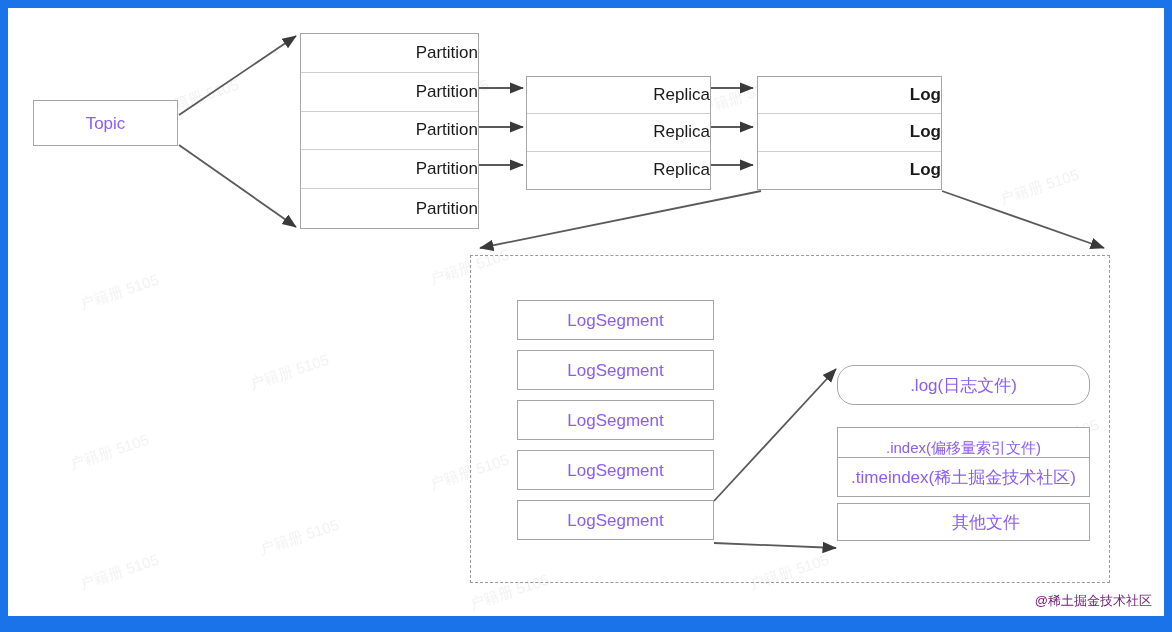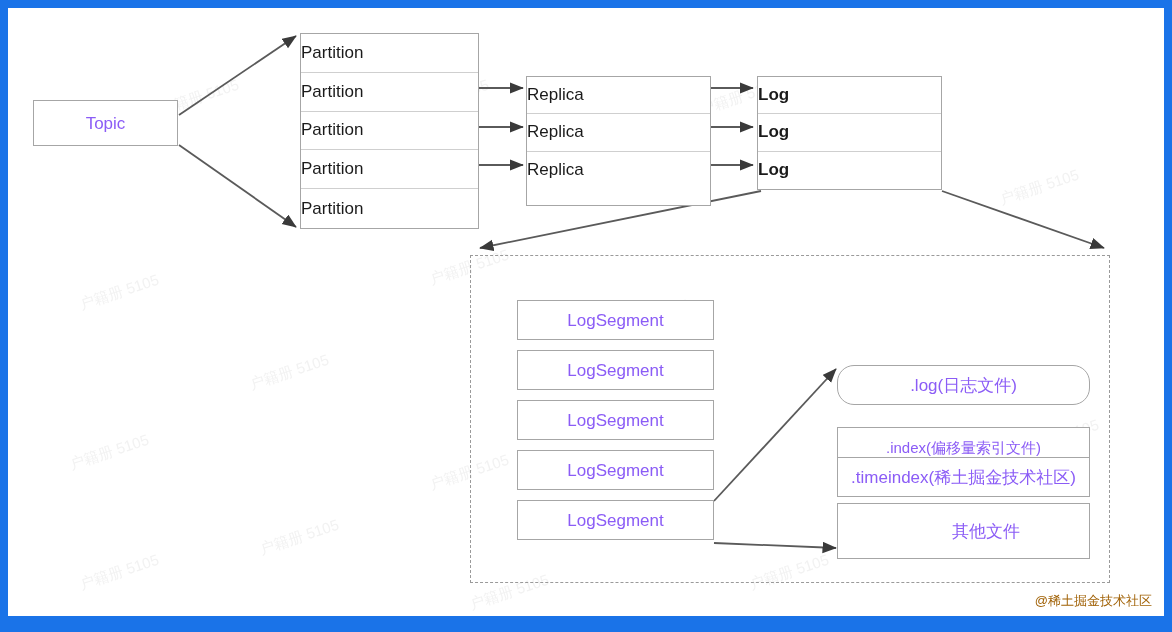--- a/index.html
+++ b/index.html
@@ -48,21 +48,21 @@
   .stack {
     position: absolute;
     border: 1px solid #a6a6a6;
     background: #ffffff;
     z-index: 4;
   }
   .stack .row {
     border-bottom: 1px solid #cfcfcf;
     display: flex;
     align-items: center;
-    justify-content: flex-start;
+    justify-content: flex-end;
     color: #1a1a1a;
     font-size: 17px;
     white-space: nowrap;
   }
   .stack .row:last-child { border-bottom: none; }
 
   
   #dashed-container {
     position: absolute;
     border: 1px dashed #9a9a9a;
@@ -90,21 +90,21 @@
     z-index: 1;
     user-select: none;
   }
 
   
   #credit {
     position: absolute;
     right: 12px;
     bottom: 6px;
     font-size: 13px;
-    color: #a16207;
+    color: #701a75;
     white-space: nowrap;
     z-index: 6;
   }
 </style>
 </head>
 <body>
 
 <div id="frame">
   <div id="canvas">
 
@@ -171,21 +171,21 @@
           <span>Partition</span>
         </div>
         <div class="row" style="height: 38.8px;">
           <span>Partition</span>
         </div>
         <div class="row" style="height: 38.8px;">
           <span>Partition</span>
         </div>
       </div>
 
-    <div class="stack" id="replica-stack" style="left:518px; top:68px; width:185px; height:130px;">
+    <div class="stack" id="replica-stack" style="left:518px; top:68px; width:185px; height:114px;">
         <div class="row" style="height: 37.3px;">
           <span>Replica</span>
         </div>
         <div class="row" style="height: 37.3px;">
           <span>Replica</span>
         </div>
         <div class="row" style="height: 37.3px;">
           <span>Replica</span>
         </div>
       </div>
@@ -223,21 +223,21 @@
     <div id="segment-file-list" style="position:absolute; left:829px; top:357px; width:253px; height:188px; z-index:4;">
         <div class="node" style="left: 0px; top: 0px; width: 100%; height: 40px; font-size: 17px; border-radius: 17px;">
           <span>.log(日志文件)</span>
         </div>
         <div class="node" style="left: 0px; top: 62px; width: 100%; height: 40px; font-size: 15px;">
           <span>.index(偏移量索引文件)</span>
         </div>
         <div class="node" style="left: 0px; top: 92px; width: 100%; height: 40px; font-size: 17px;">
           <span>.timeindex(稀土掘金技术社区)</span>
         </div>
-        <div class="node" style="left: 0px; top: 138px; width: 100%; height: 56px; font-size: 17px; padding-left: 45px;">
+        <div class="node" style="left: 0px; top: 138px; width: 100%; height: 38px; font-size: 17px; padding-left: 45px;">
           <span>其他文件</span>
         </div>
       </div>
 
     <div id="credit">@稀土掘金技术社区</div>
 
   </div>
 </div>
 
 </body></html>

